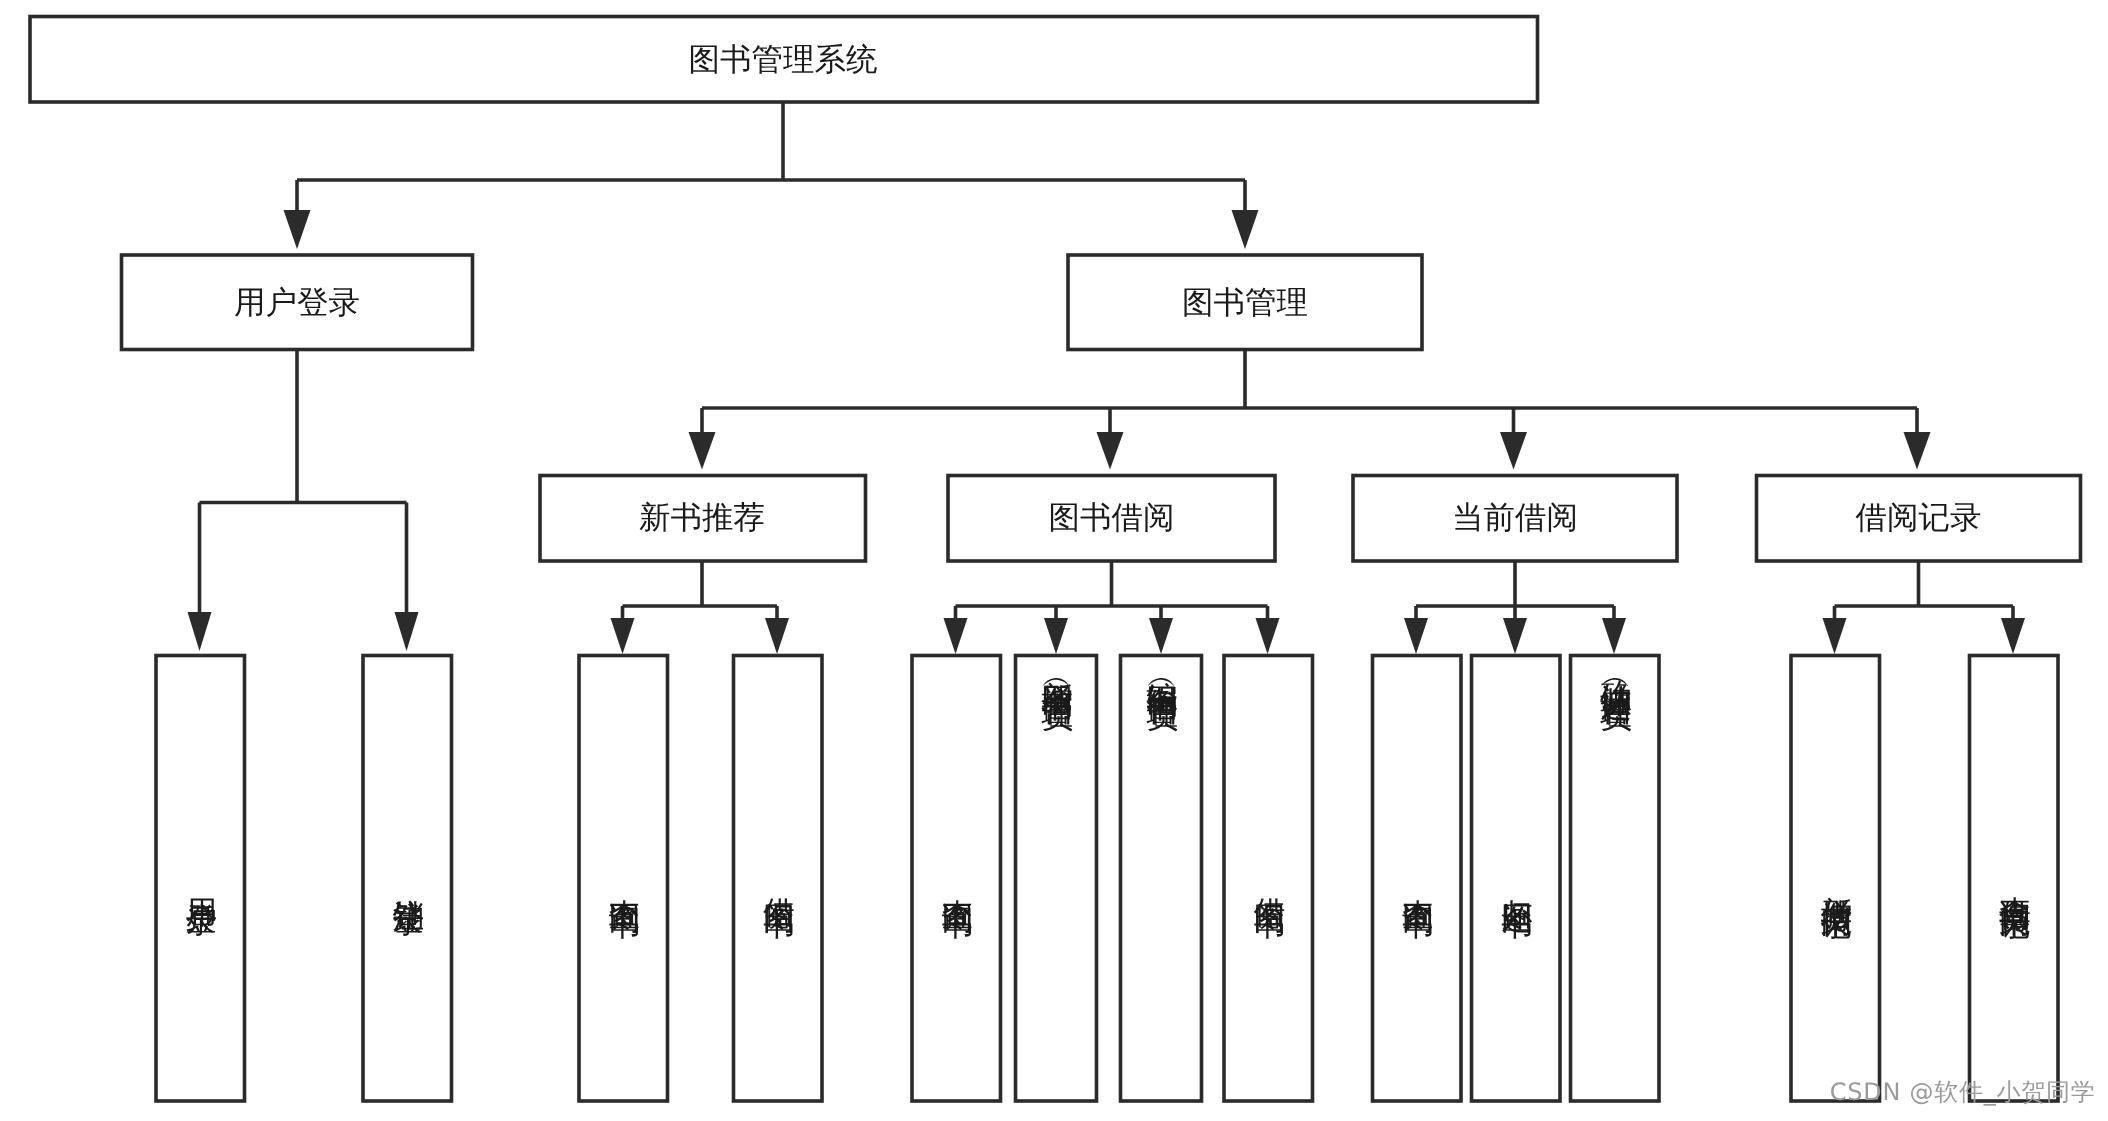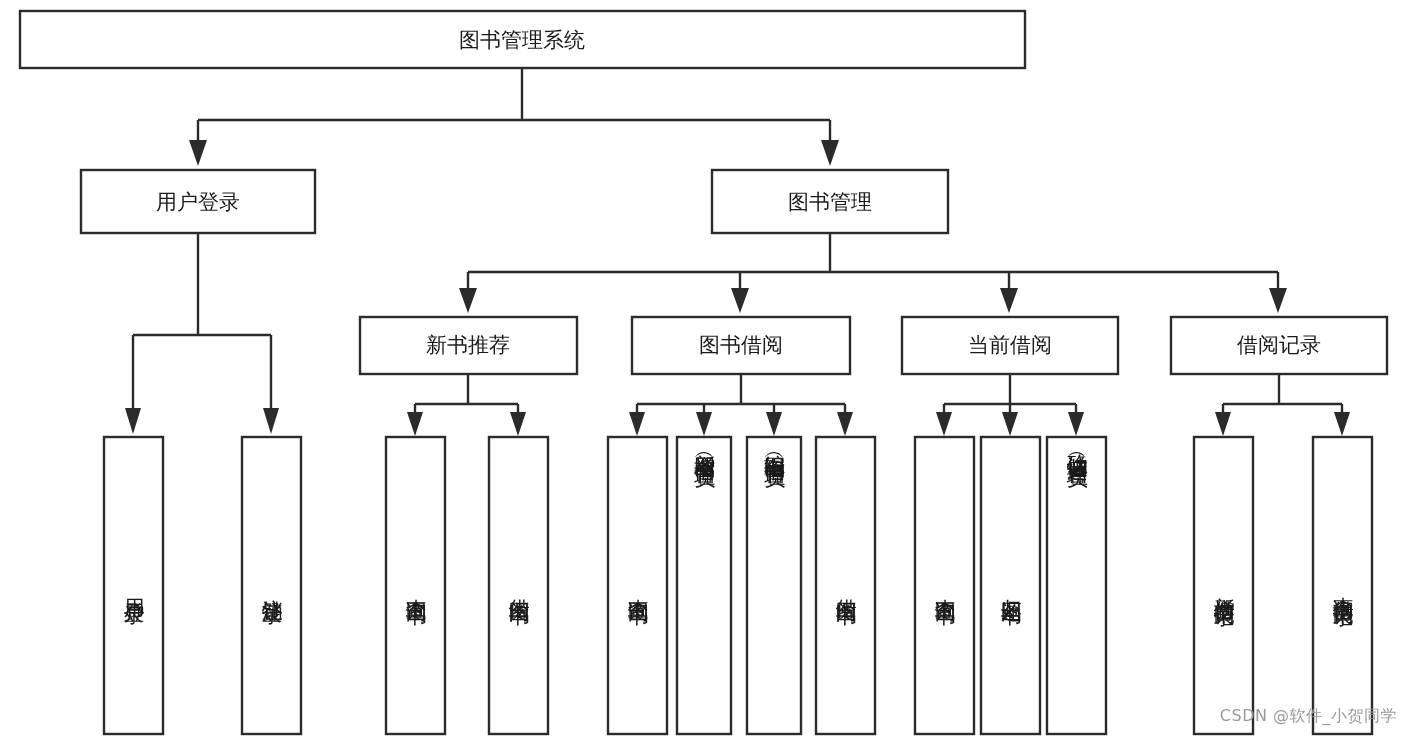--- a/index.html
+++ b/index.html
@@ -63,21 +63,21 @@
     font-size: 21px;
     line-height: 1.22;
     letter-spacing: 2px;
     color: #1a1a1a;
     white-space: nowrap;
     text-align: center;
   }
   #watermark {
     position: absolute;
     right: 8px;
-    bottom: 20px;
+    bottom: 8px;
     font-family: "DejaVu Sans", "Liberation Sans", sans-serif;
     font-size: 16px;
     color: #9a9a9a;
     letter-spacing: 0.5px;
     white-space: nowrap;
   }
 </style>
 </head>
 <body>
 

